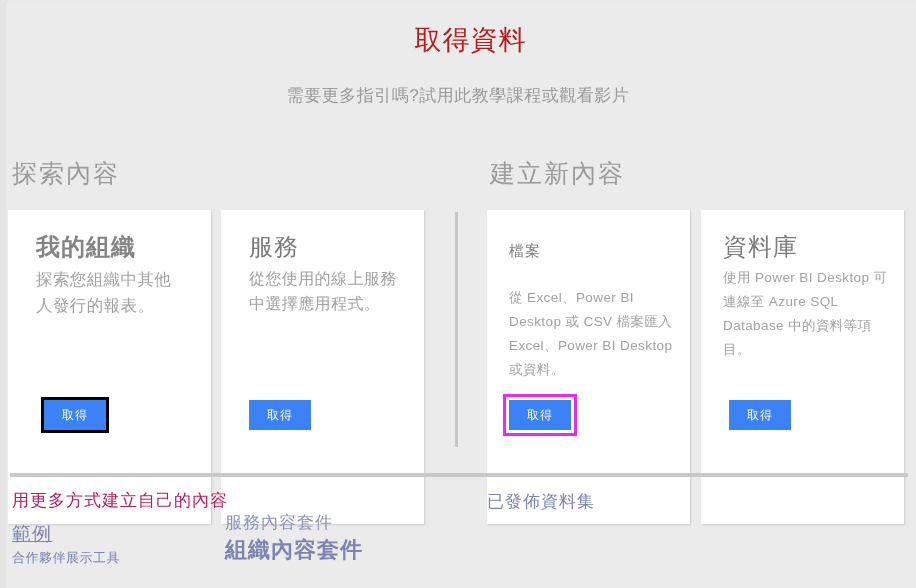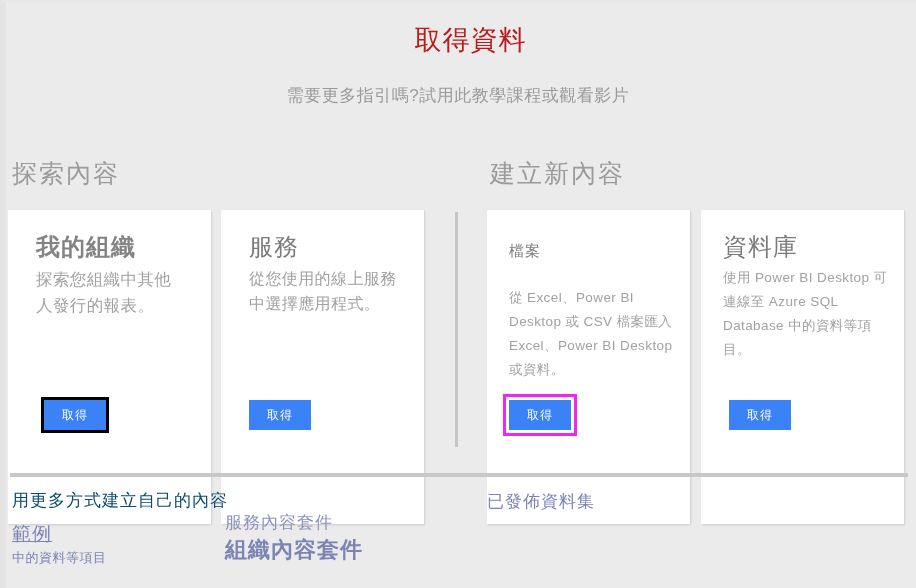--- a/index.html
+++ b/index.html
@@ -179,21 +179,21 @@
     top: 488px;
     right: 0;
     bottom: 0;
   }
   .footer-col { position: absolute; top: 0; }
   #footer-col-left  { left: 12px; }
   #footer-col-right { left: 487px; }
 
   .footer-heading {
     font-size: 17px;
-    color: #0c4a6e;
+    color: #be185d;
     letter-spacing: 1px;
     line-height: 26px;
     margin: 0 0 6px 0;
     white-space: nowrap;
   }
   .footer-link {
     display: block;
     color: #7b84b3;
     text-decoration: none;
     white-space: nowrap;
@@ -282,21 +282,21 @@
     <button id="btn-db" class="get-button">取得</button>
   </div>
 
   <div id="footer-divider"></div>
 
   <div id="footer">
 
     <div id="footer-col-left" class="footer-col">
       <div class="footer-heading">用更多方式建立自己的內容</div>
       <a id="link-samples" class="footer-link">範例</a>
-      <a id="link-partner" class="footer-link">中的資料等項目</a>
+      <a id="link-partner" class="footer-link">合作夥伴展示工具</a>
     </div>
 
     <div id="footer-col-packs">
       <a id="link-service-packs" class="footer-link">服務內容套件</a>
       <a id="link-org-packs" class="footer-link">組織內容套件</a>
     </div>
 
     <div id="footer-col-right" class="footer-col">
       <a id="link-published-datasets" class="footer-link">已發佈資料集</a>
     </div>

